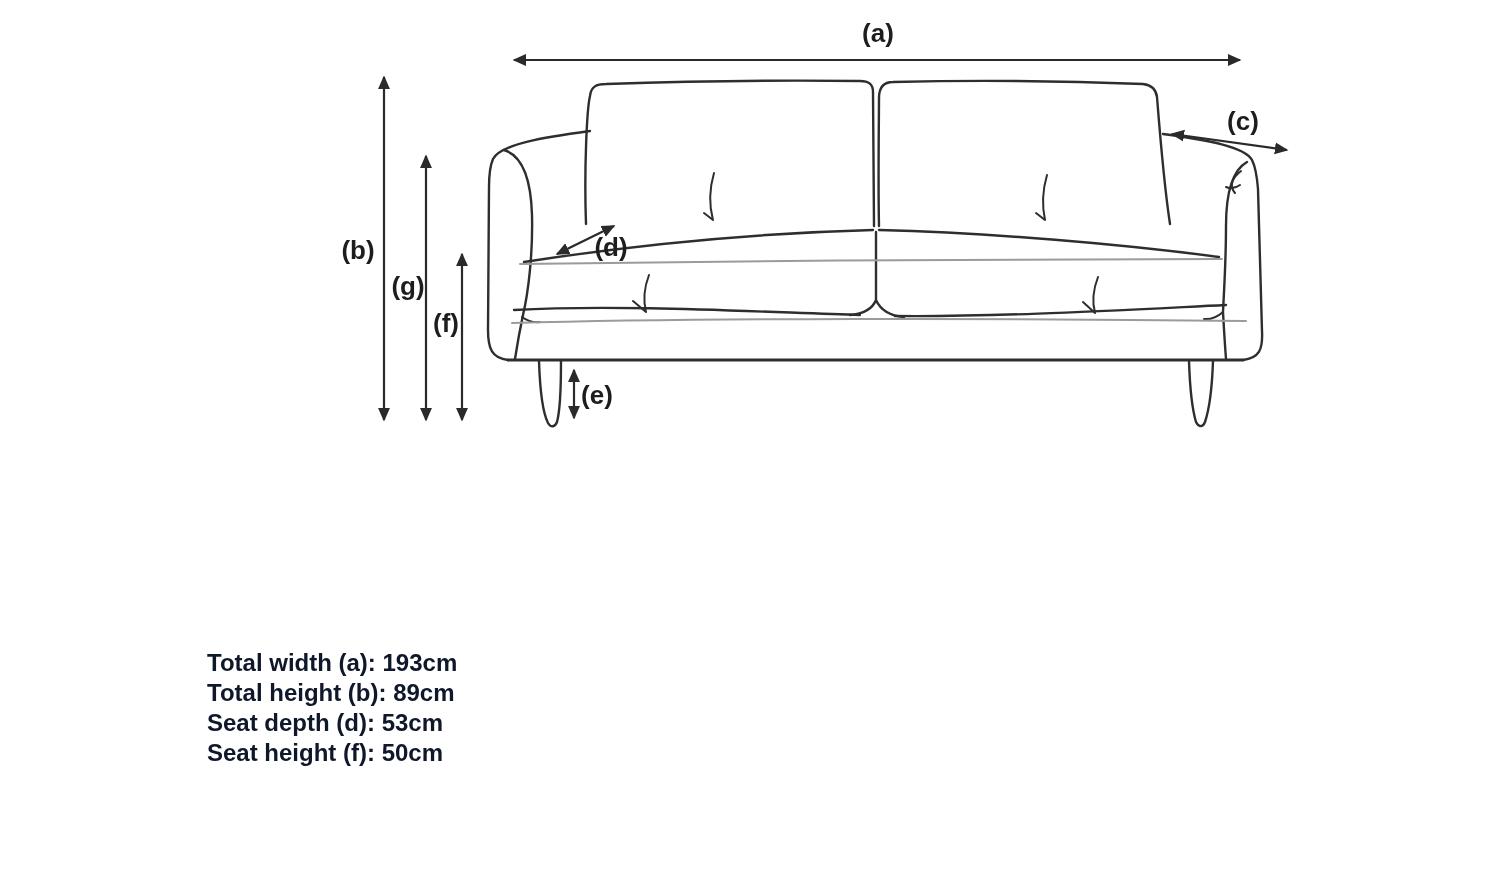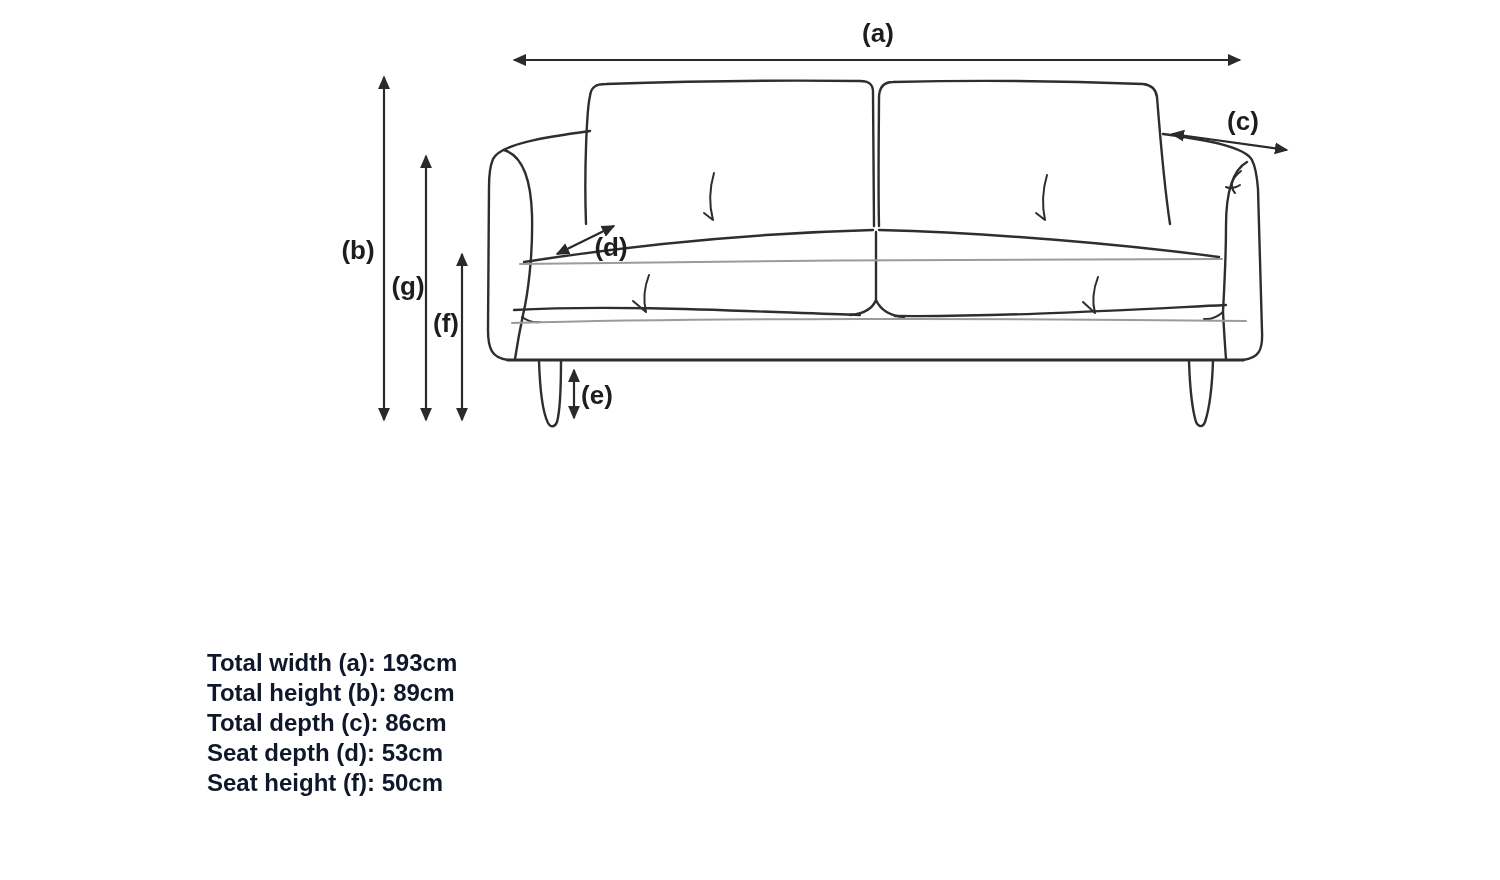--- a/index.html
+++ b/index.html
@@ -114,18 +114,17 @@
   <div class="dim-label" style="left:358px; top:250px">(b)</div>
   <div class="dim-label" style="left:1243px; top:121px">(c)</div>
   <div class="dim-label" style="left:611px; top:247px">(d)</div>
   <div class="dim-label" style="left:597px; top:395px">(e)</div>
   <div class="dim-label" style="left:446px; top:323px">(f)</div>
   <div class="dim-label" style="left:408px; top:286px">(g)</div>
 
   <div class="measurements">
     <div class="m-row">Total width (a): 193cm</div>
     <div class="m-row">Total height (b): 89cm</div>
-    <div class="m-row">Total depth (c): 86cm</div>
     <div class="m-row">Seat depth (d): 53cm</div>
     <div class="m-row">Seat height (f): 50cm</div>
   </div>
 
 </div>
 
 </body></html>

